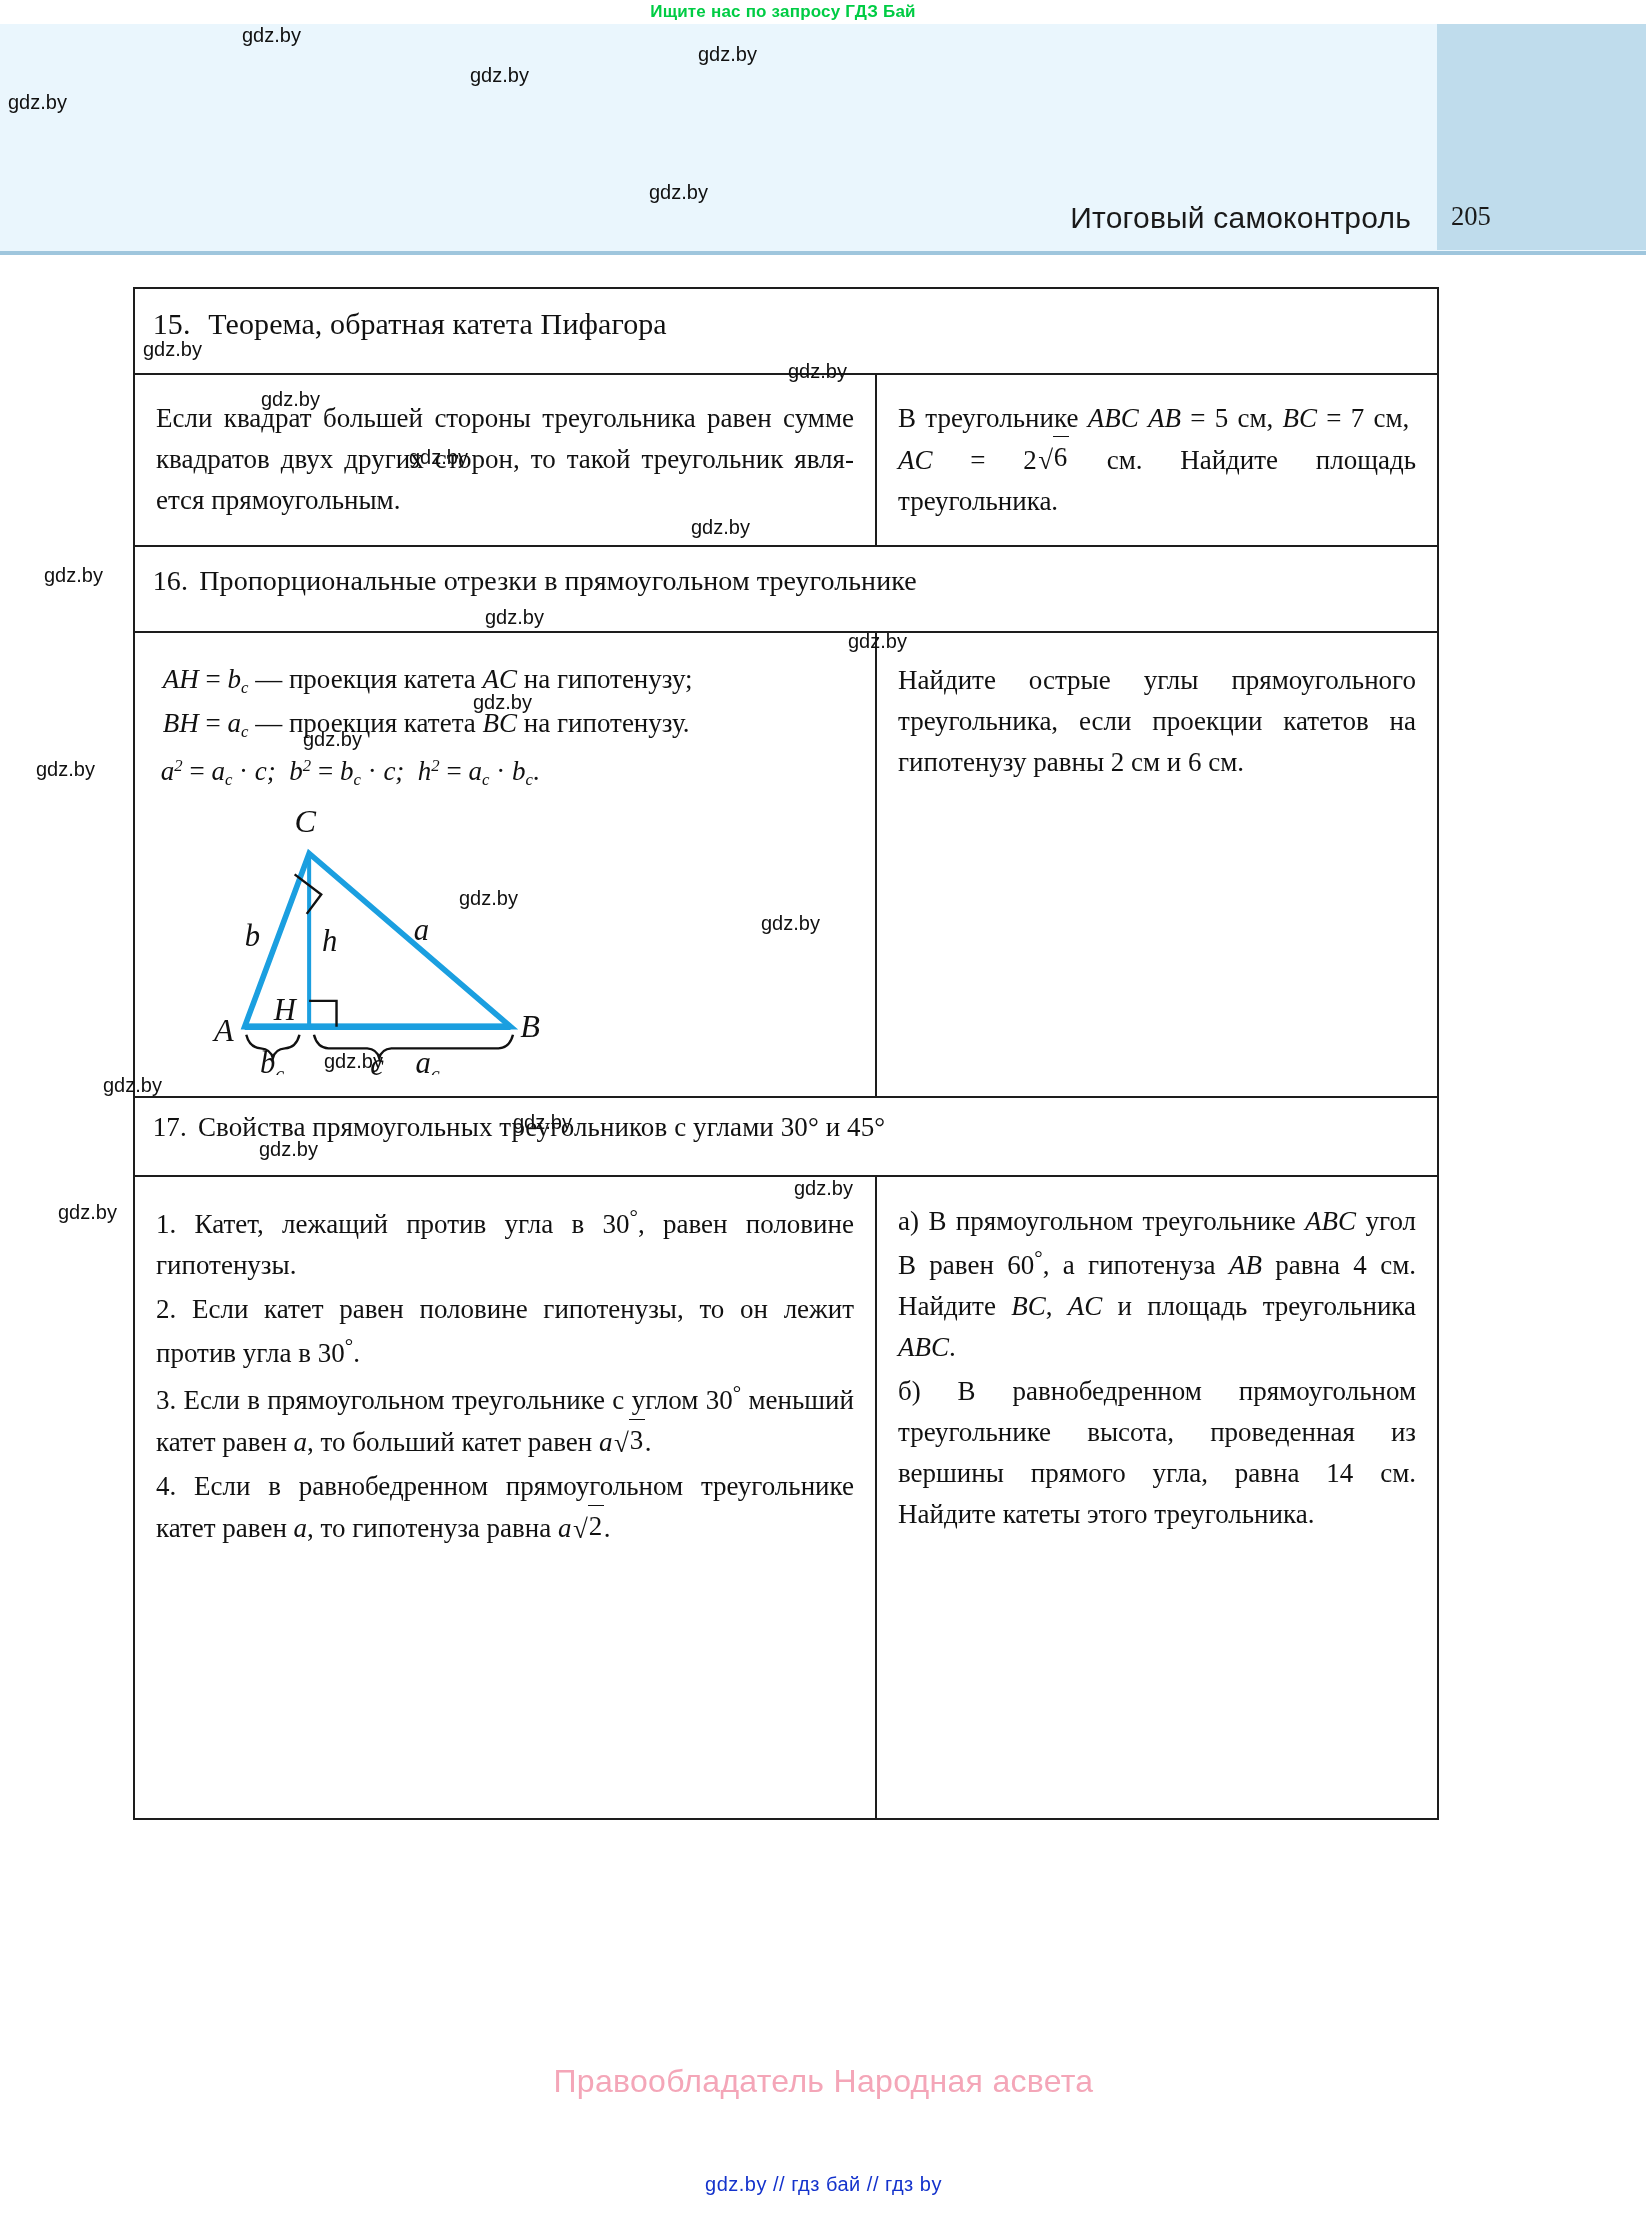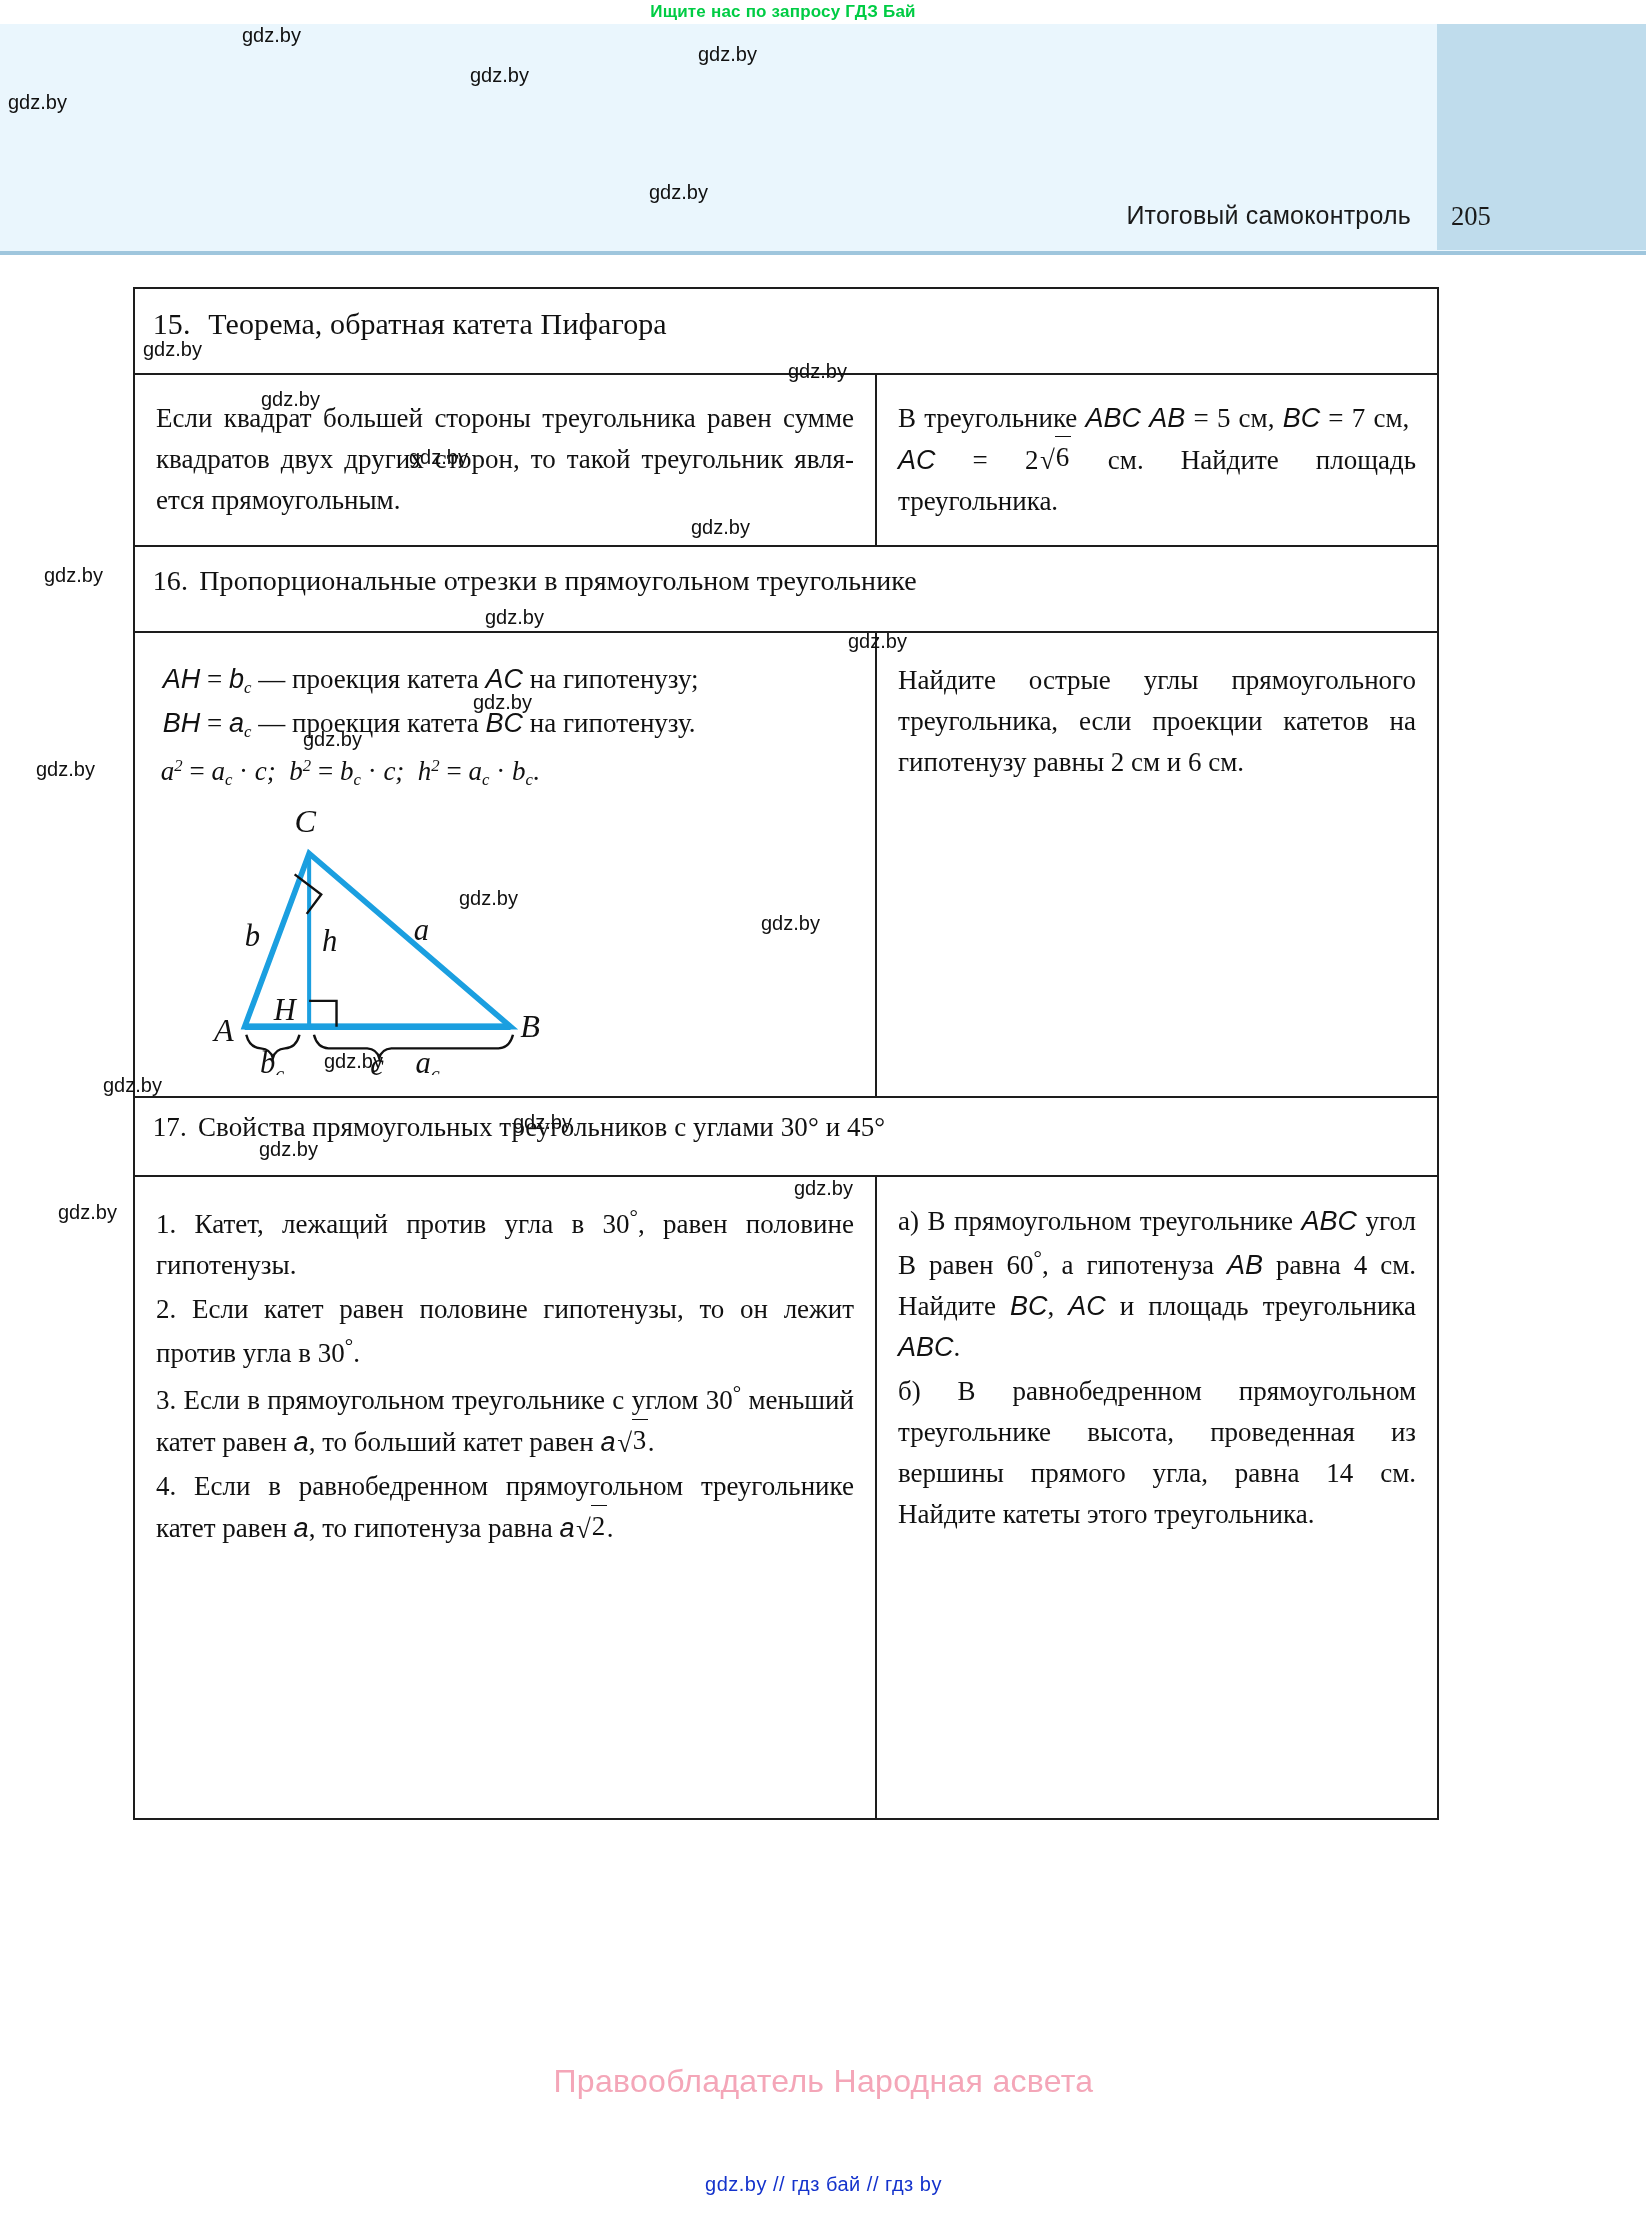--- a/index.html
+++ b/index.html
@@ -50,21 +50,21 @@
     height: 226px;
     background: #bfdcec;
   }
   #header-title {
     position: absolute;
     top: 201px;
     left: 1040px;
     width: 371px;
     text-align: right;
     font-family: "Liberation Sans", sans-serif;
-    font-size: 25px;
+    font-size: 30px;
     color: #1a1a1a;
     letter-spacing: 0.2px;
   }
   #header-pagenum {
     position: absolute;
     top: 201px;
     left: 1451px;
     font-family: Liberation Serif, serif;
     font-size: 26.6px;
     color: #1a1a1a;
@@ -108,21 +108,21 @@
     font-family: "Liberation Serif", serif;
     font-size: 27px;
     line-height: 1.52;
     color: #111;
     text-align: justify;
     text-justify: inter-word;
     margin: 0 0 3.2px 0;
     hyphens: manual;
   }
   .para.last { margin-bottom: 0; }
-  i.v { font-style: italic; font-family: Liberation Sans, sans-serif; }
+  i.v { font-style: italic; font-family: Liberation Serif, serif; }
 
   
   .rad {
     display: inline-block;
     position: relative;
     padding-left: 1.6px;
   }
   .rad .sq { font-size: 27px; position: relative; top: 0.8px; }
   .rad .rbar {
     border-top: 1.6px solid #111;

